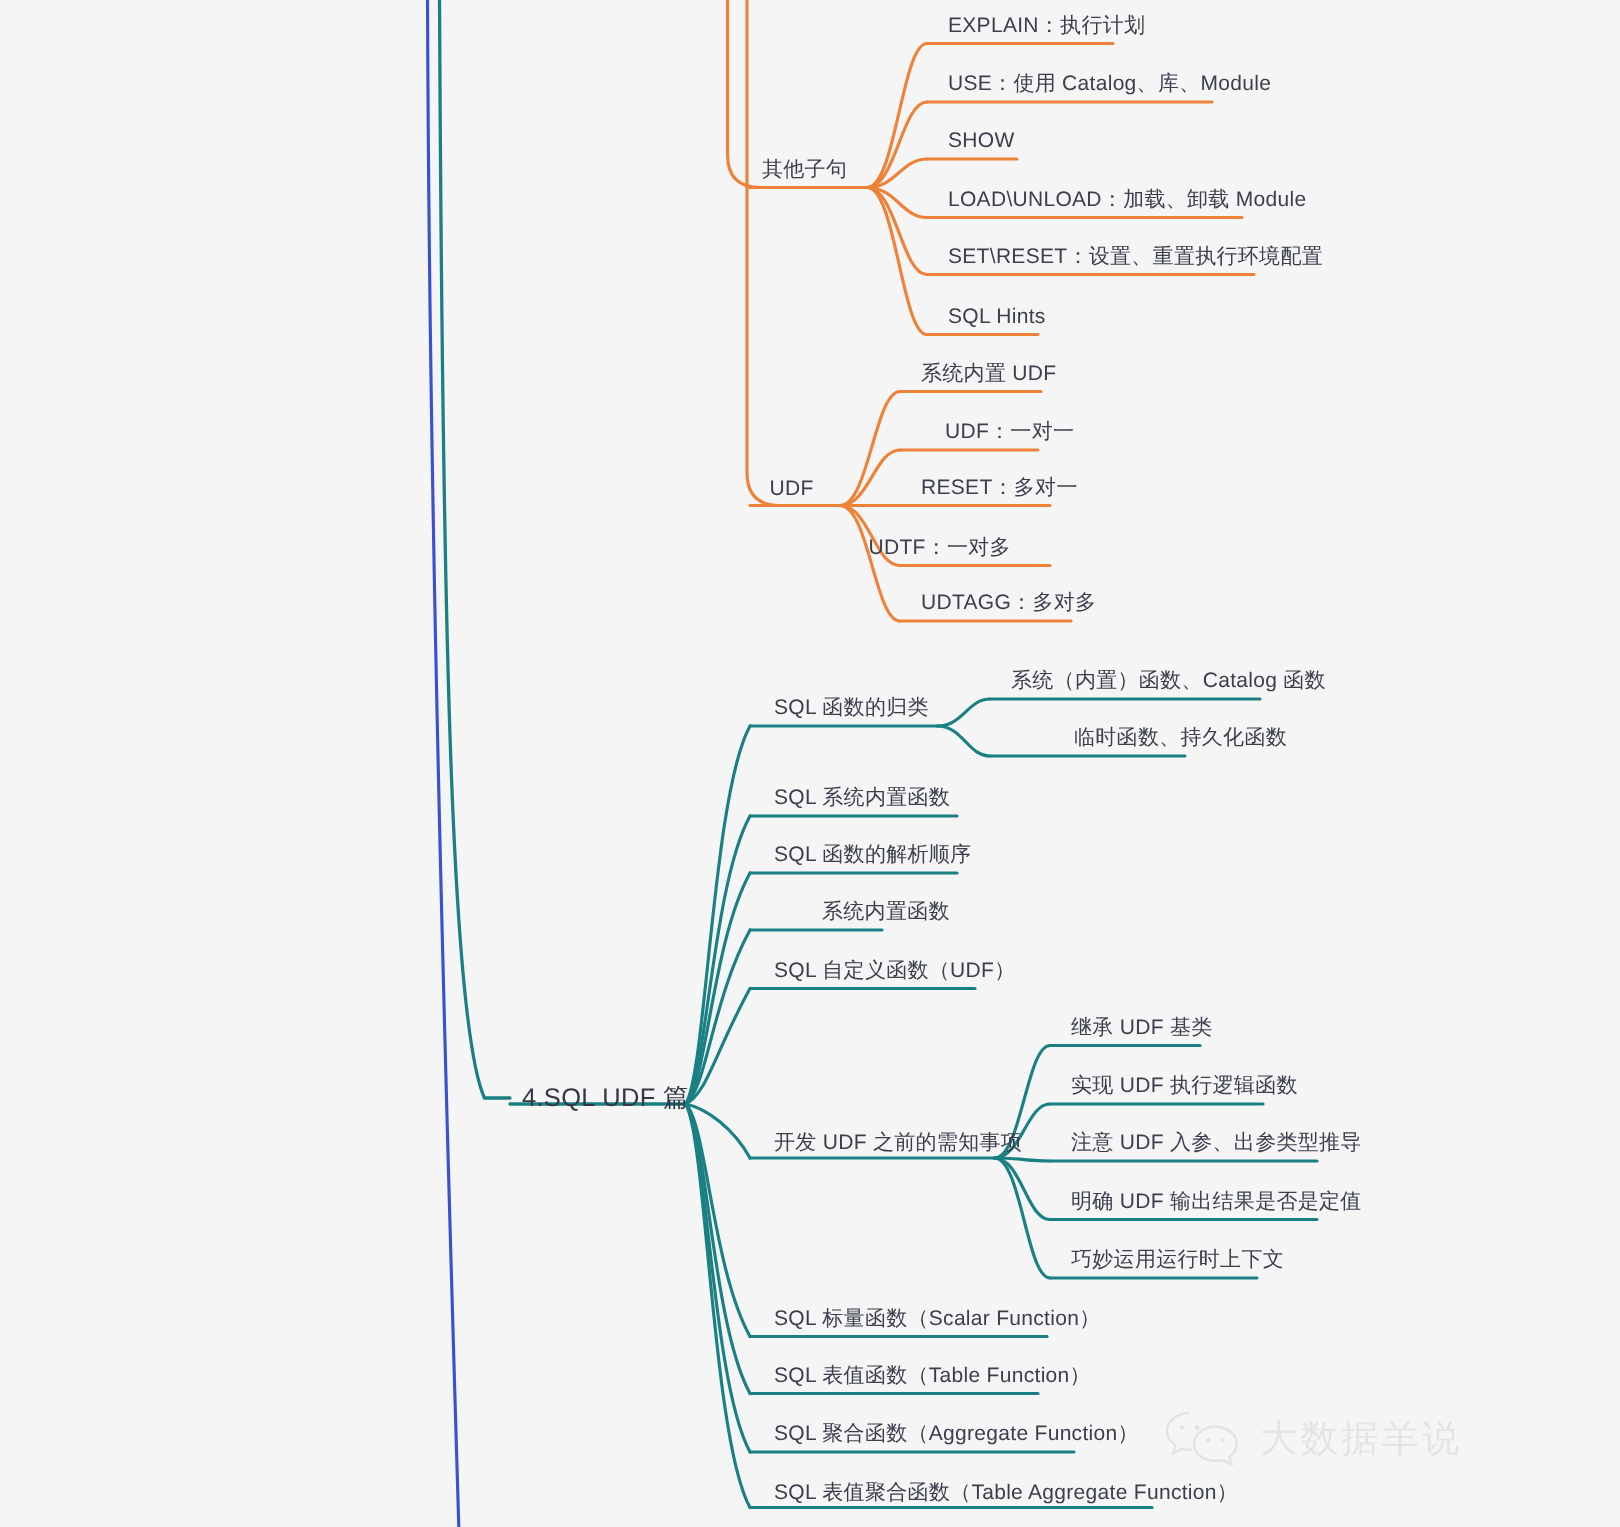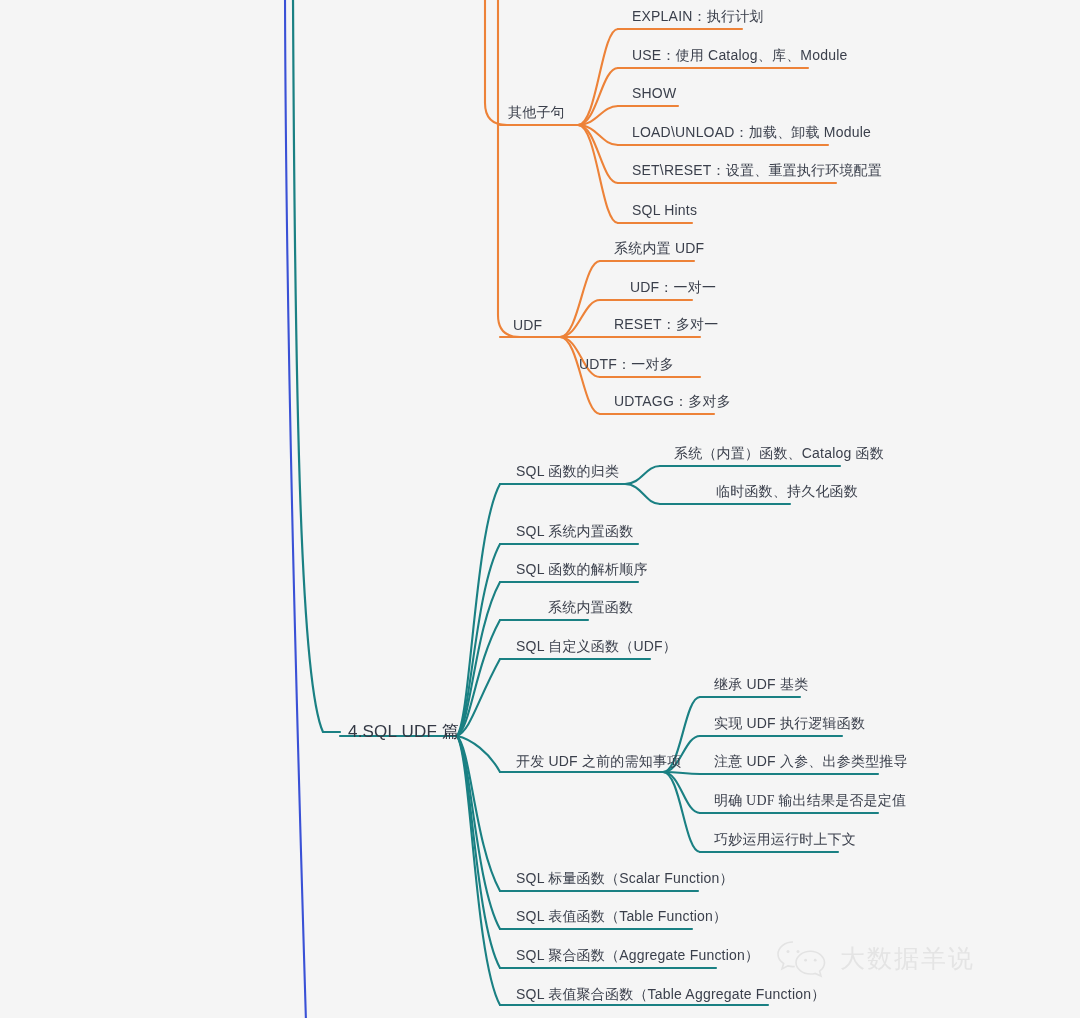--- a/index.html
+++ b/index.html
@@ -127,21 +127,21 @@
       <div class="node-label" style="left: 674px; top: 446px;">系统（内置）函数、Catalog 函数</div>
       <div class="node-label" style="left: 674px; top: 484px; padding-left: 42px;">临时函数、持久化函数</div>
       <div class="node-label" style="left: 516px; top: 524px;">SQL 系统内置函数</div>
       <div class="node-label" style="left: 516px; top: 562px;">SQL 函数的解析顺序</div>
       <div class="node-label" style="left: 516px; top: 600px; margin-left: 32px;">系统内置函数</div>
       <div class="node-label" style="left: 516px; top: 639px;">SQL 自定义函数（UDF）</div>
       <div class="node-label" style="left: 516px; top: 754px;">开发 UDF 之前的需知事项</div>
       <div class="node-label" style="left: 714px; top: 677px;">继承 UDF 基类</div>
       <div class="node-label" style="left: 714px; top: 716px;">实现 UDF 执行逻辑函数</div>
       <div class="node-label" style="left: 714px; top: 754px;">注意 UDF 入参、出参类型推导</div>
-      <div class="node-label" style="left: 714px; top: 793px; font-family: Liberation Serif, serif;">明确 UDF 输出结果是否是定值</div>
+      <div class="node-label" style="left: 714px; top: 793px;">明确 UDF 输出结果是否是定值</div>
       <div class="node-label" style="left: 714px; top: 832px;">巧妙运用运行时上下文</div>
       <div class="node-label" style="left: 516px; top: 871px;">SQL 标量函数（Scalar Function）</div>
       <div class="node-label" style="left: 516px; top: 909px;">SQL 表值函数（Table Function）</div>
       <div class="node-label" style="left: 516px; top: 948px;">SQL 聚合函数（Aggregate Function）</div>
       <div class="node-label" style="left: 516px; top: 987px;">SQL 表值聚合函数（Table Aggregate Function）</div>
       <div class="node-label root" style="left: 348px; top: 723px;">4.SQL UDF 篇</div>
     </div>
 
   <div class="watermark" id="watermark" style="left: 875px; top: 958px; transform: translate(-50%, -50%);">
     <svg class="wm-icon" width="56" height="40" viewBox="0 0 56 40" xmlns="http://www.w3.org/2000/svg">

